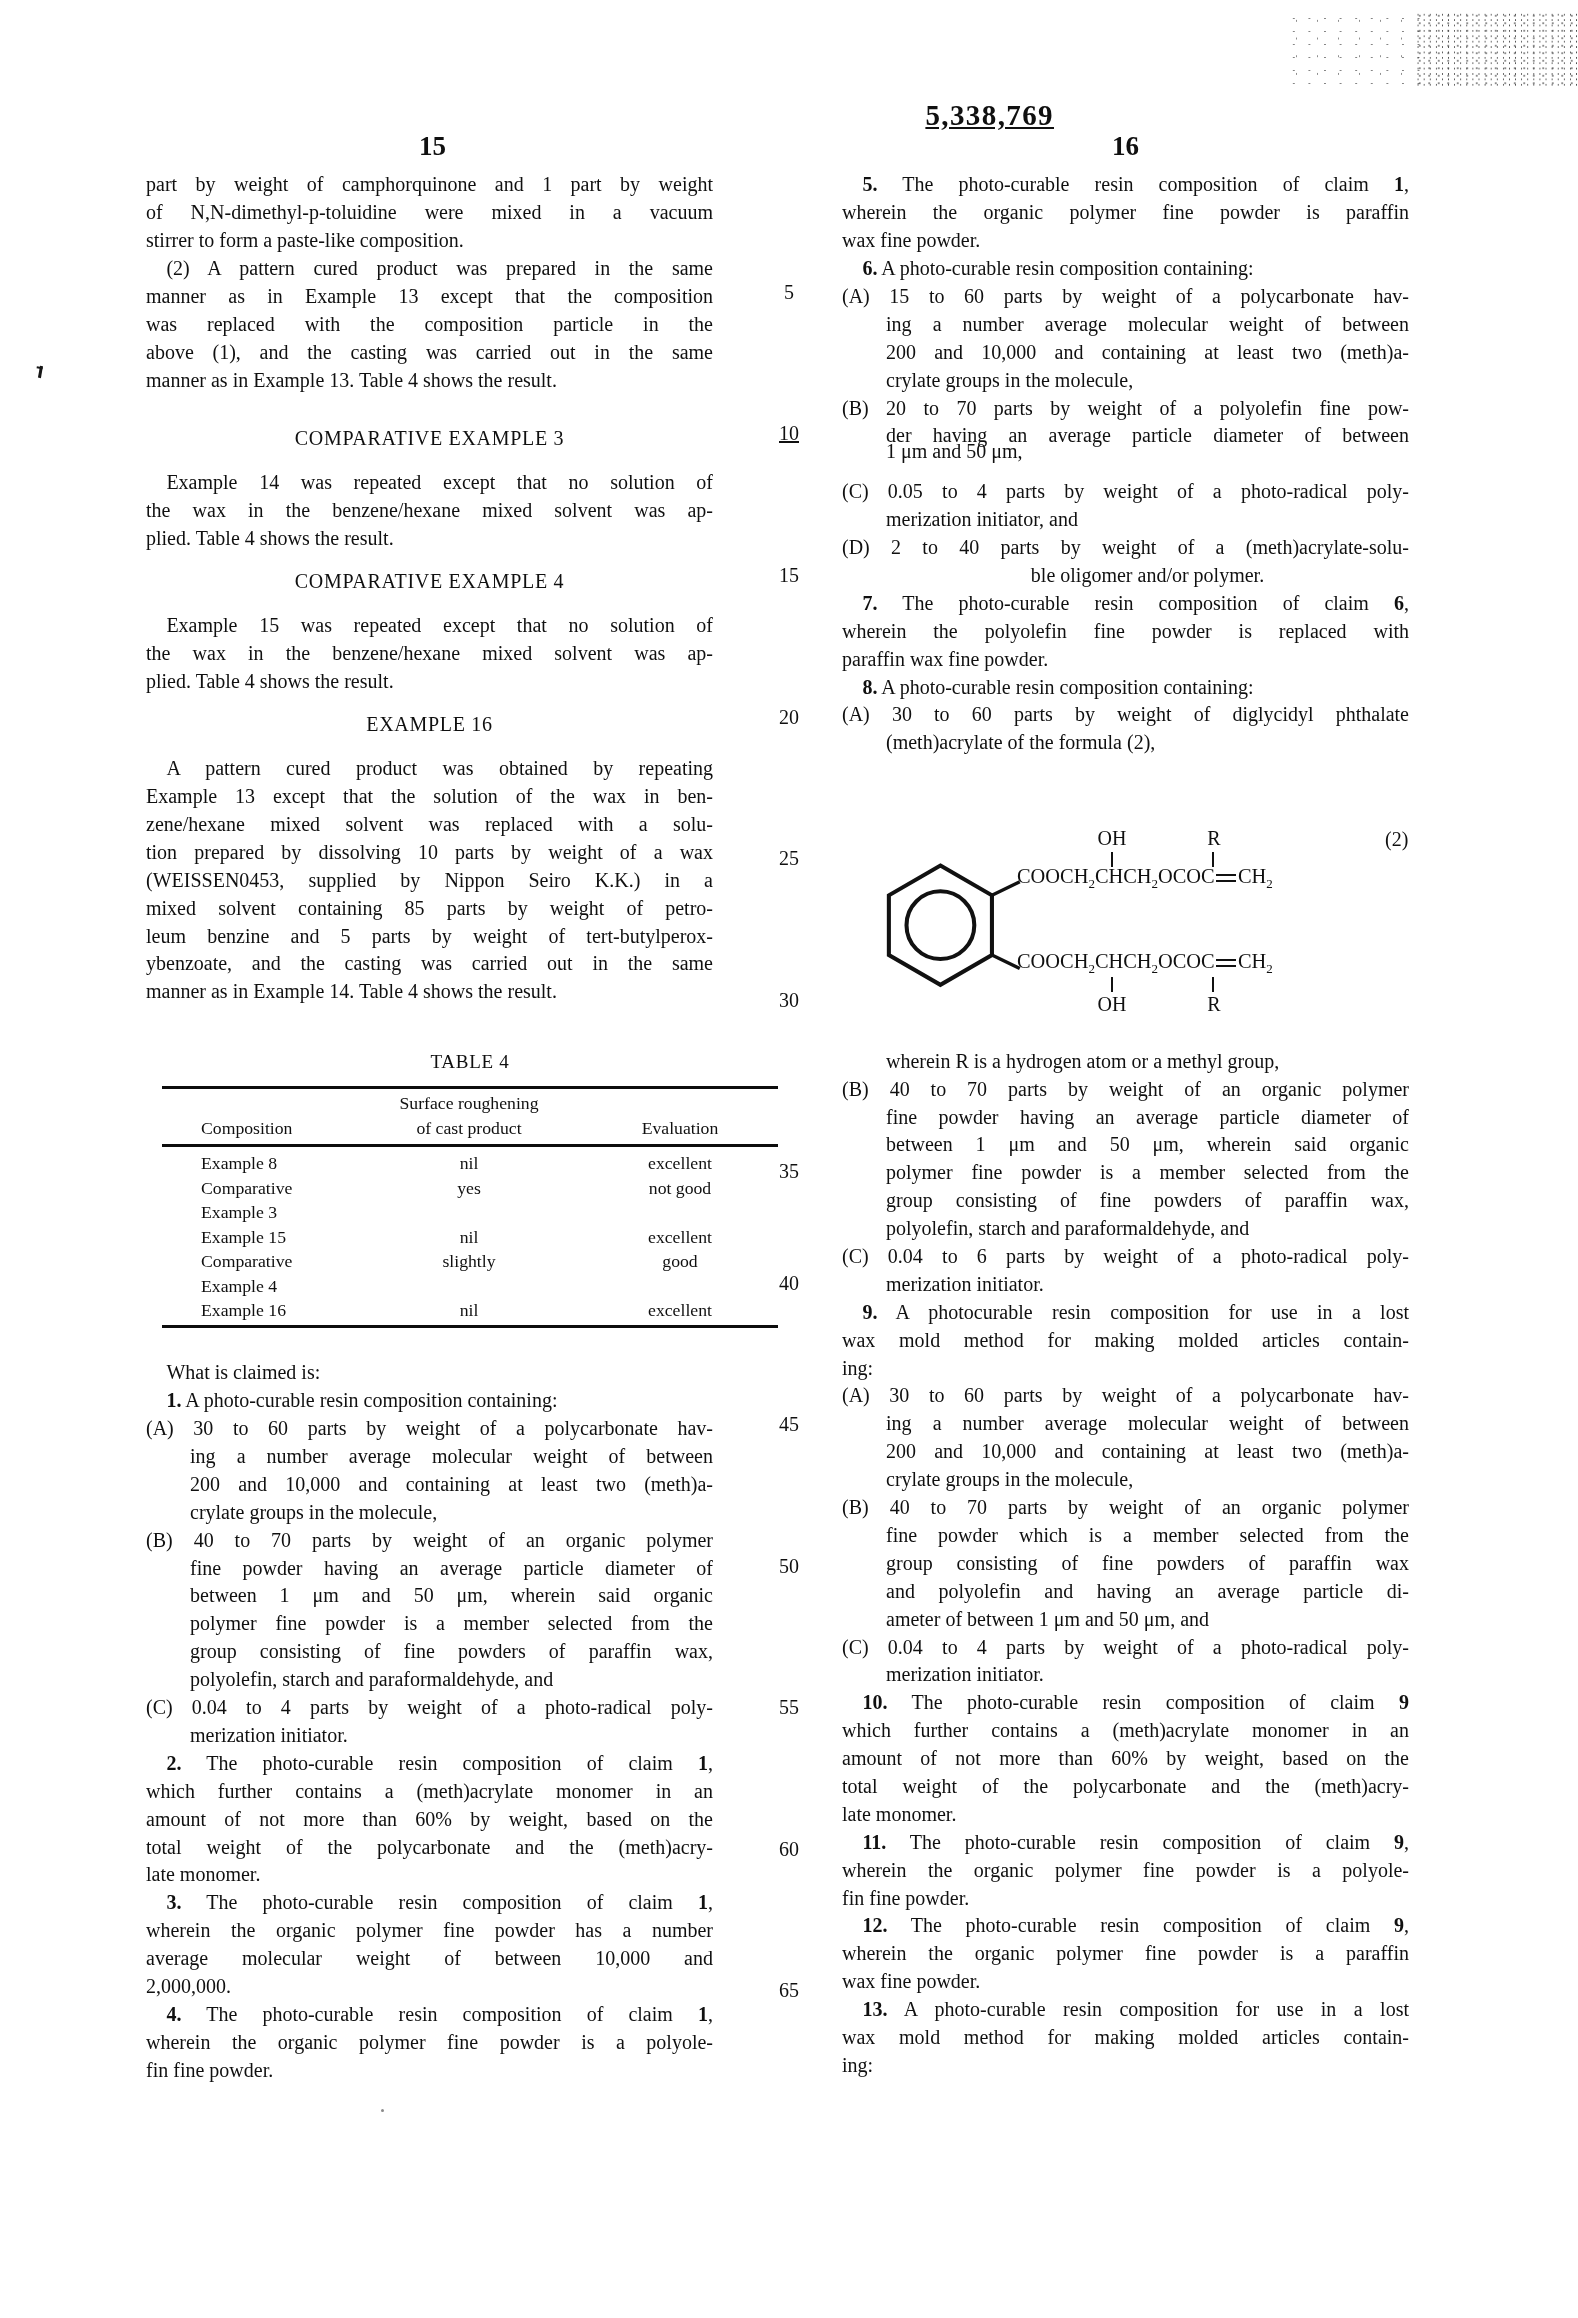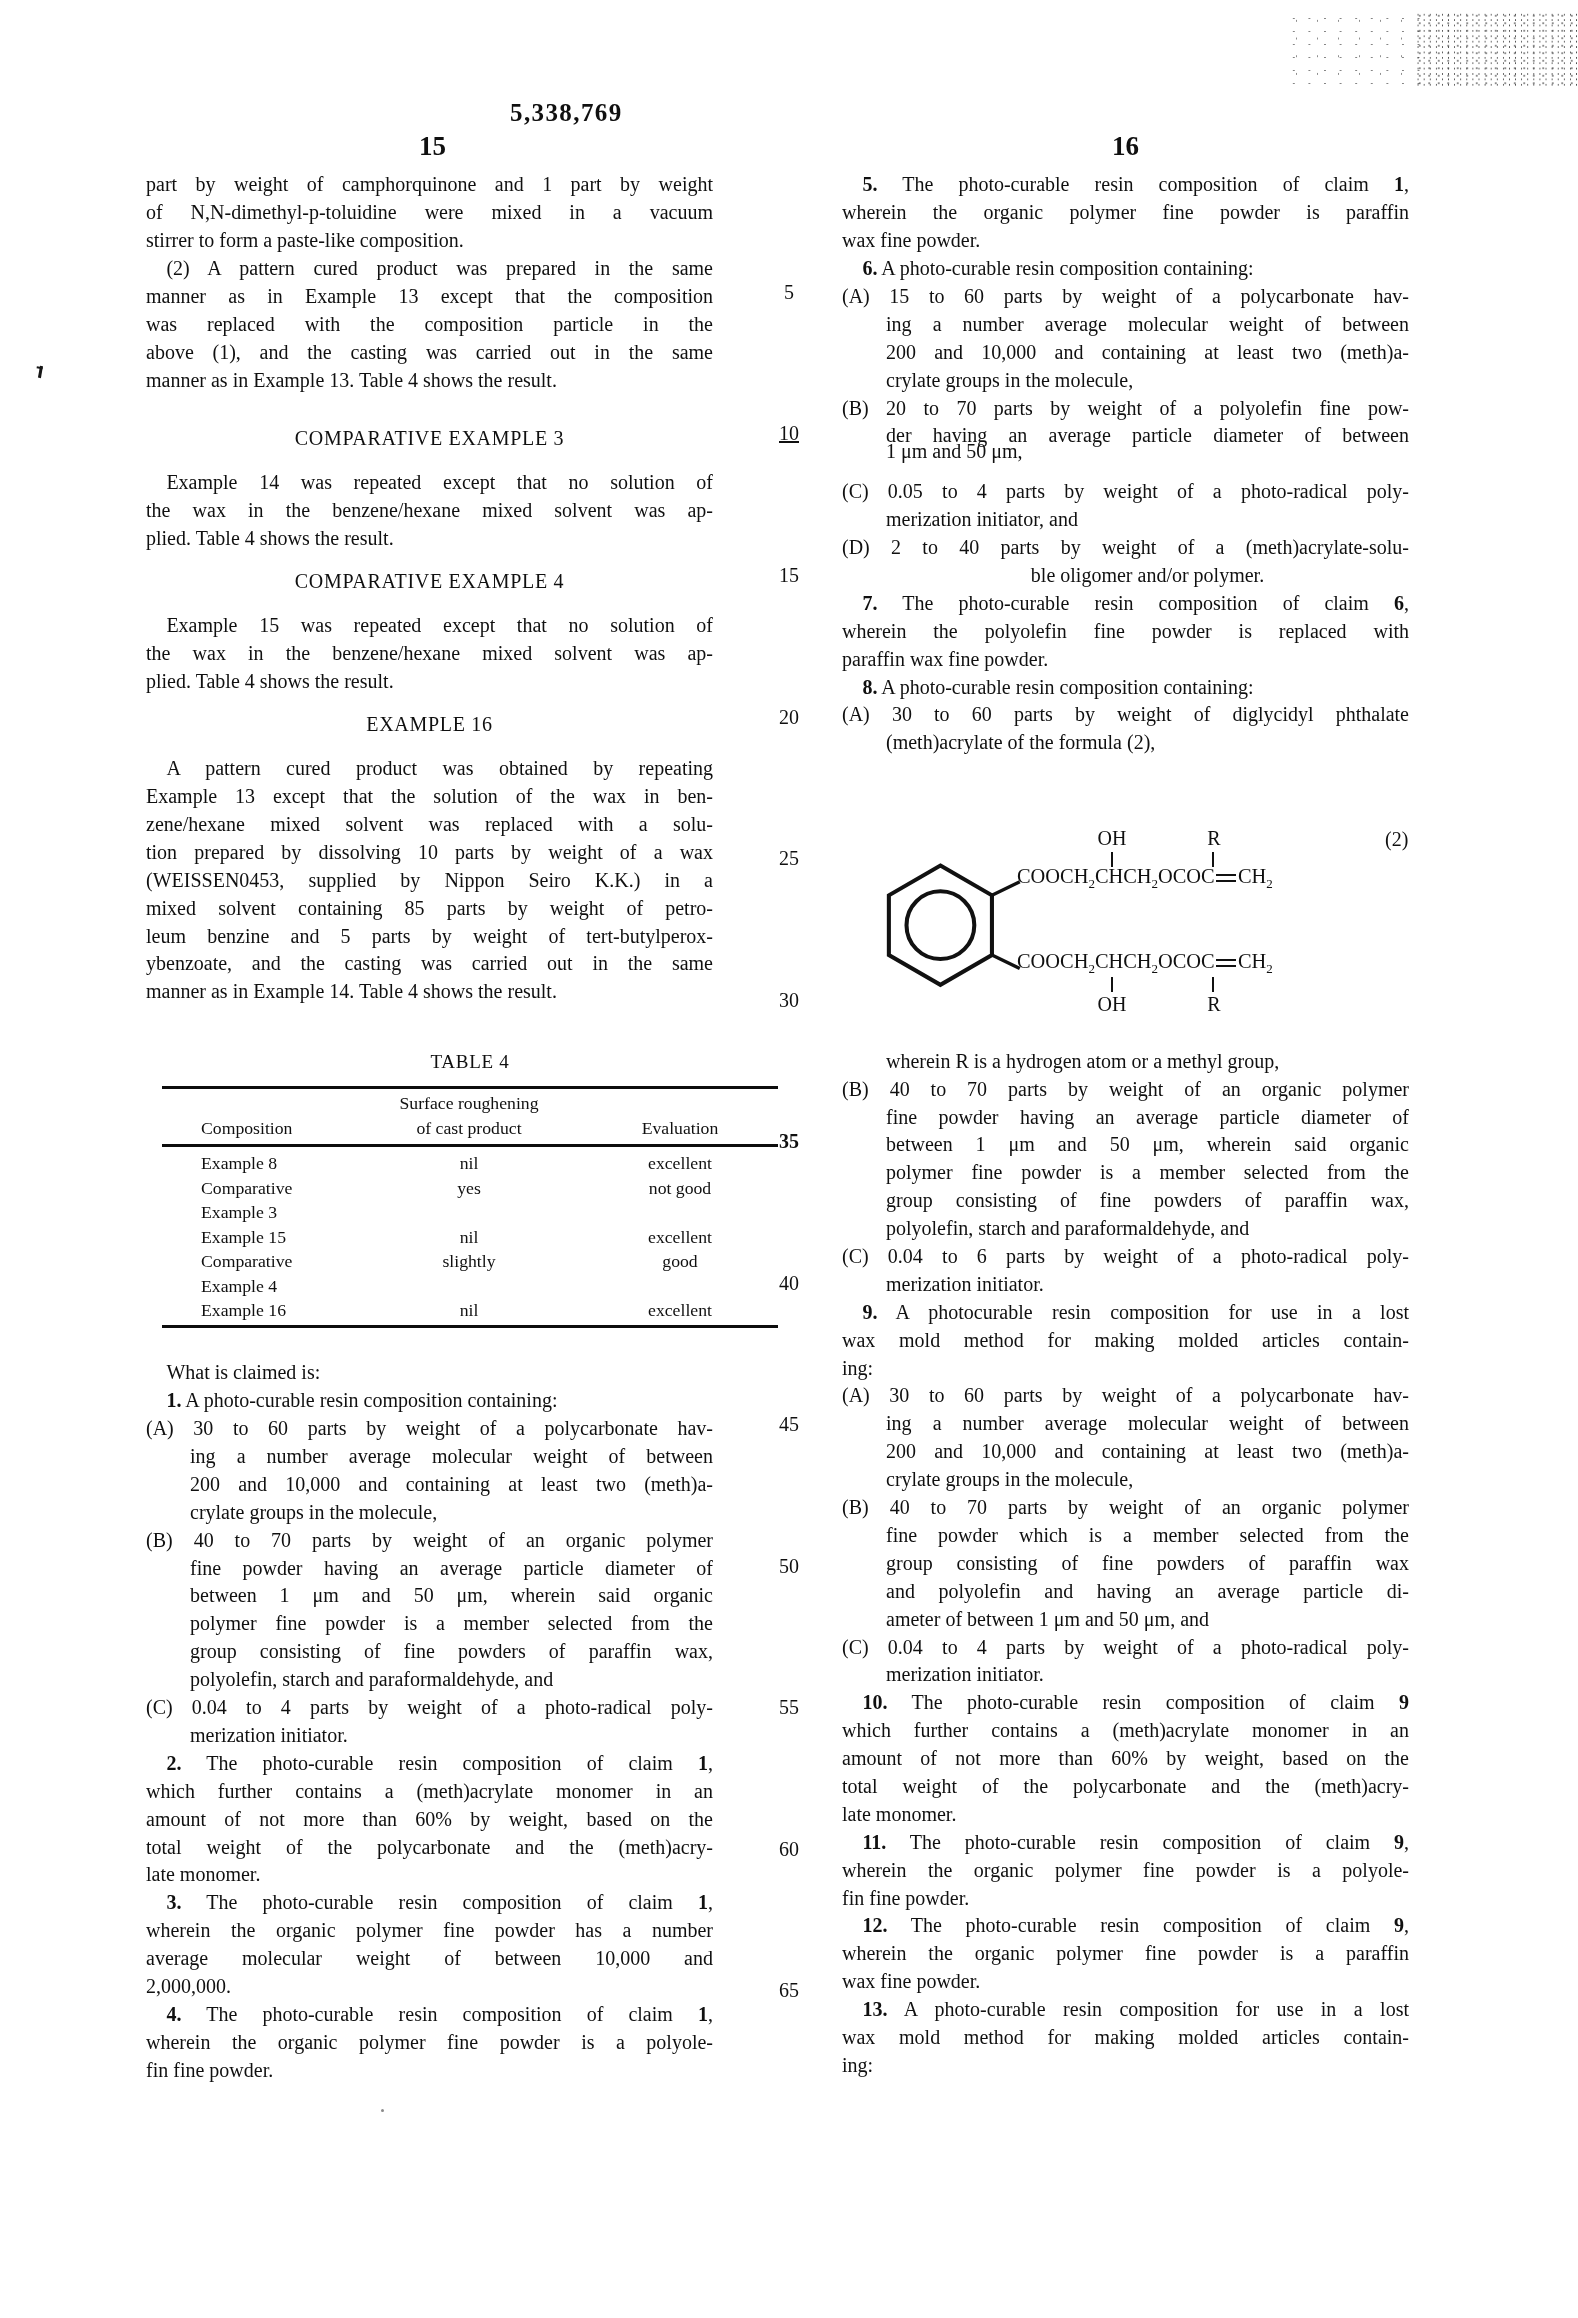--- a/index.html
+++ b/index.html
@@ -1,19 +1,19 @@
 <!DOCTYPE html>
 <html style="font-size:11px"><head>
 <meta charset="utf-8">
 <style>
   html,body{margin:0;padding:0;background:#e8e8e8;}
   .page{position:relative;width:1578px;height:2319px;background:#ffffff;overflow:hidden;
         font-family:"Liberation Serif",serif;color:#101010;}
-  .pat-num{position:absolute;left:510px;top:99px;width:544px;text-align:left;
-           font-size:25px;font-weight:700;letter-spacing:1.4px;}
+  .pat-num{position:absolute;left:510px;top:99px;width:544px;text-align:right;
+           font-size:29px;font-weight:700;letter-spacing:1.4px;text-decoration:underline;}
   .pgnum{position:absolute;width:567px;text-align:center;top:131px;font-size:27px;font-weight:700;}
   .pg-left{left:149px;} .pg-right{left:842px;}
   .ln{position:absolute;width:567px;font-size:20px;line-height:27px;white-space:normal;}
   .j{text-align:justify;text-align-last:justify;}
   .l{text-align:left;}
   .c{text-align:center;letter-spacing:0.7px;}
   .i{text-indent:20.4px;}
   .p1{margin-left:44px;width:523px;}
   .bseg{font-weight:700;}
   .gnum{position:absolute;left:765px;width:48px;text-align:center;font-size:20px;}
@@ -60,21 +60,21 @@
   <div class="pgnum pg-left">15</div>
   <div class="pgnum pg-right">16</div>
 
   <div id="gutter">
       <div class="gnum" style="top: 281px;">5</div>
       <div class="gnum" style="top: 422px; text-decoration: underline;">10</div>
       <div class="gnum" style="top: 564px;">15</div>
       <div class="gnum" style="top: 706px;">20</div>
       <div class="gnum" style="top: 847px;">25</div>
       <div class="gnum" style="top: 989px;">30</div>
-      <div class="gnum" style="top: 1130px; font-weight: bold;">35</div>
+      <div class="gnum" style="top: 1160px;">35</div>
       <div class="gnum" style="top: 1272px;">40</div>
       <div class="gnum" style="top: 1413px;">45</div>
       <div class="gnum" style="top: 1555px;">50</div>
       <div class="gnum" style="top: 1696px;">55</div>
       <div class="gnum" style="top: 1838px;">60</div>
       <div class="gnum" style="top: 1979px;">65</div>
     </div>
   <div id="col-left">
       <div class="ln j" style="left: 146px; top: 171px;"><span>part by weight of camphorquinone and 1 part by weight</span></div>
       <div class="ln j" style="left: 146px; top: 199px;"><span>of N,N-dimethyl-p-toluidine were mixed in a vacuum</span></div>

